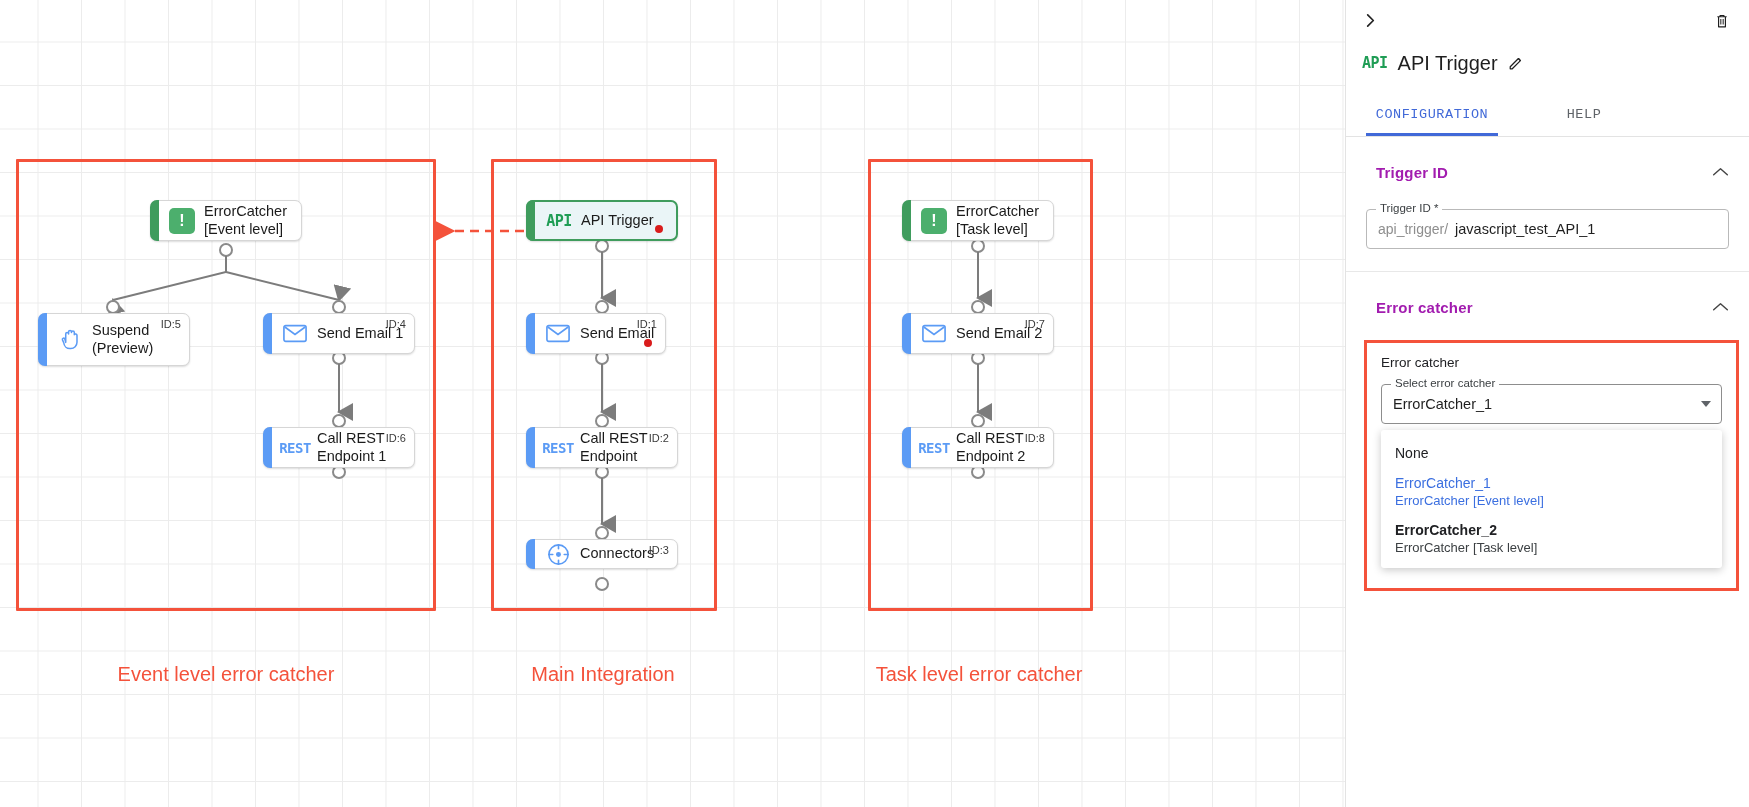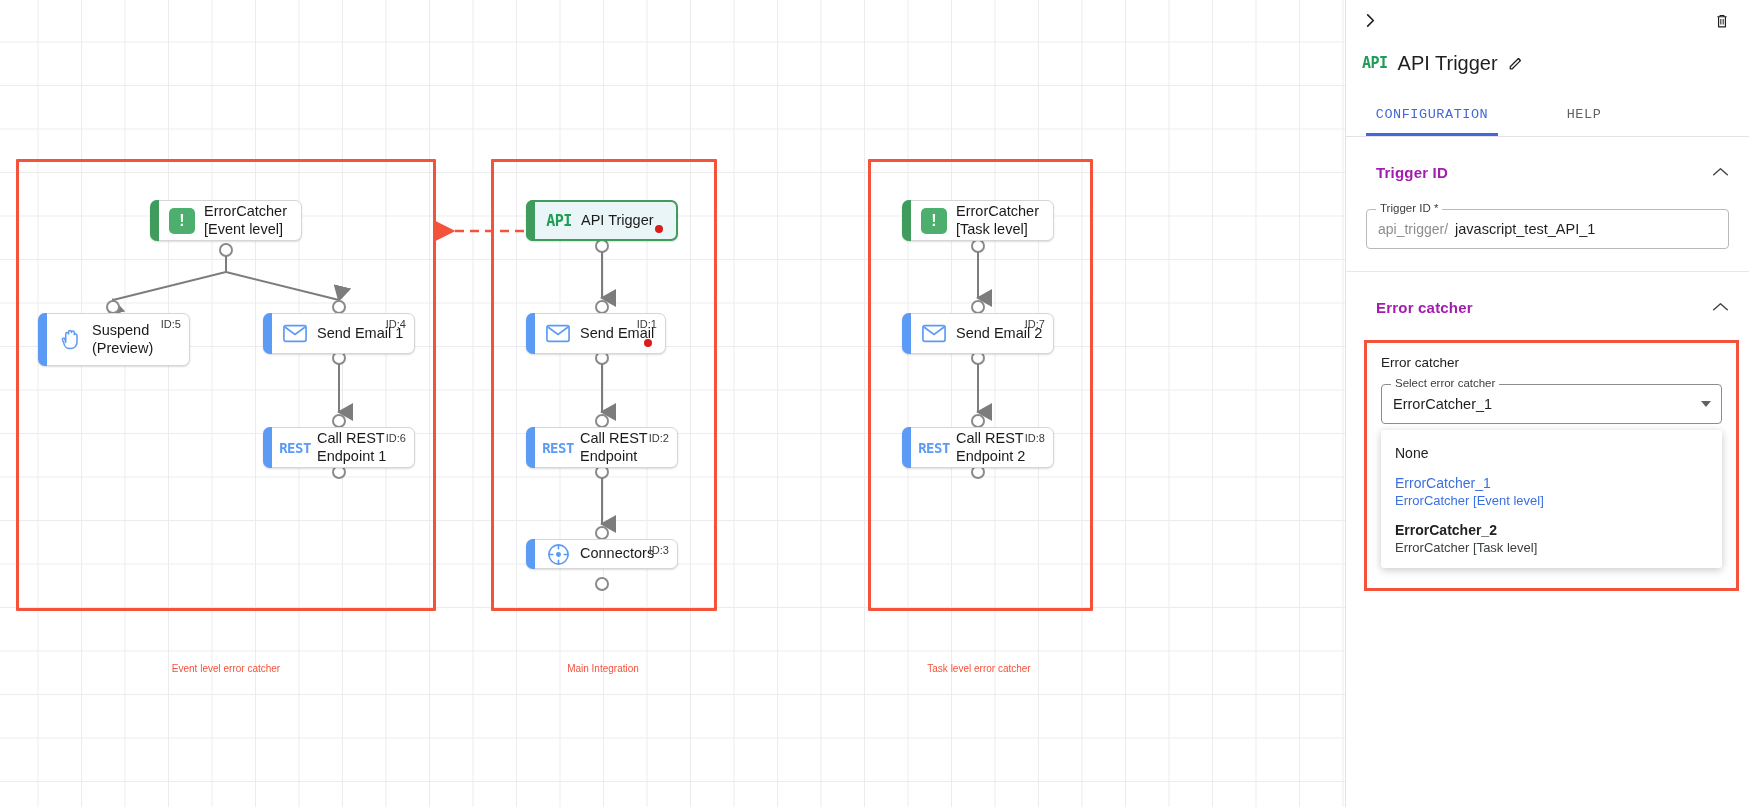--- a/index.html
+++ b/index.html
@@ -29,21 +29,21 @@
   
   .group-frame {
     position: absolute;
     border: 3px solid #f4523b;
     background: transparent;
     border-radius: 1px;
   }
   .group-label {
     position: absolute;
     color: #f4523b;
-    font-size: 10px;
+    font-size: 20px;
     white-space: nowrap;
     transform: translateX(-50%);
   }
 
   
   .node {
     position: absolute;
     background: #ffffff;
     border: 1px solid #d6d6d6;
     border-radius: 7px;

